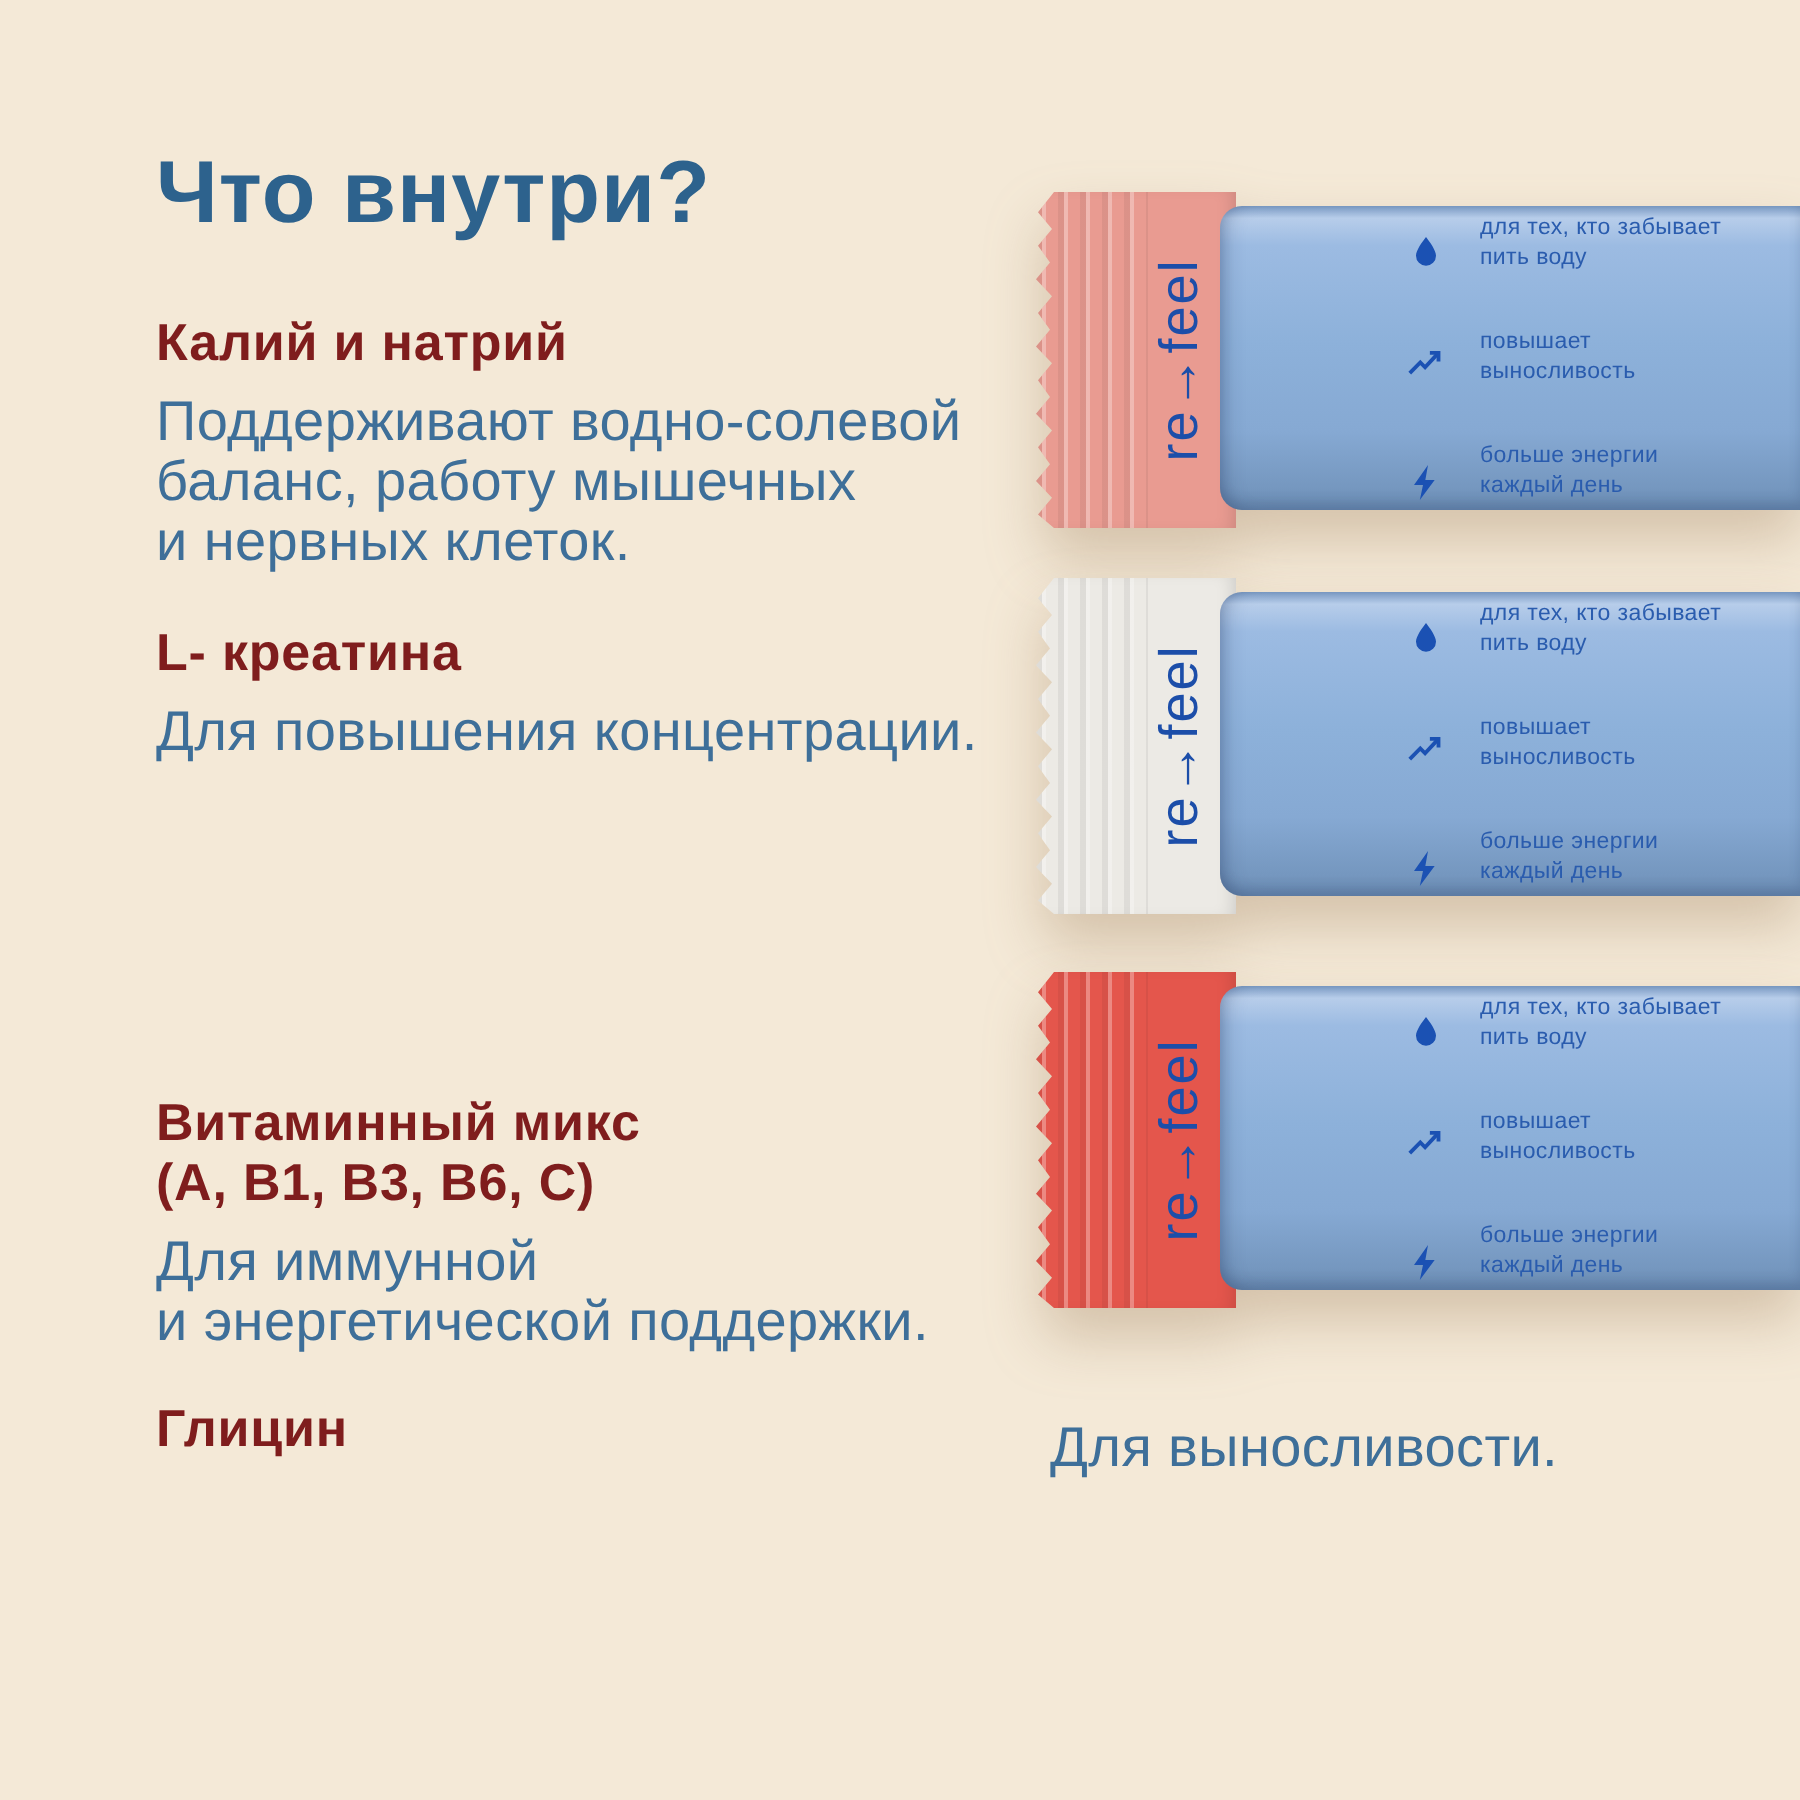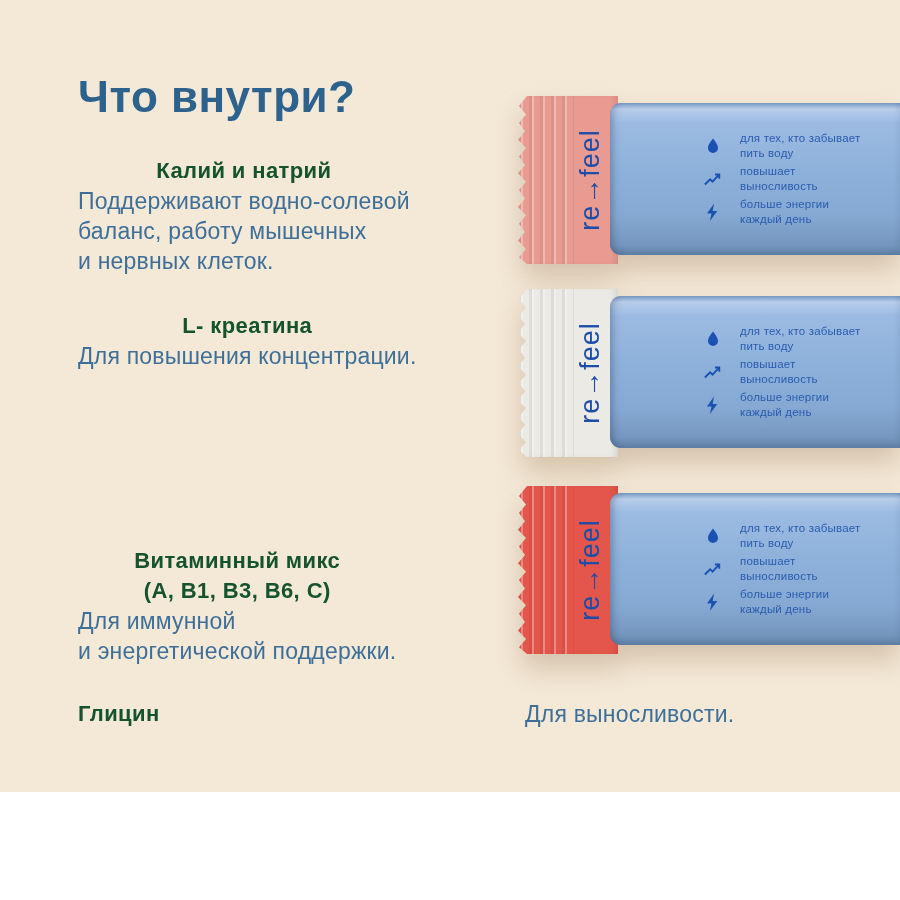--- a/index.html
+++ b/index.html
@@ -1,30 +1,30 @@
 <!DOCTYPE html>
 <html><head>
 <meta charset="utf-8">
 <style>
   html,body{margin:0;padding:0;}
   body{width:900px;height:900px;overflow:hidden;font-family:"Liberation Sans","DejaVu Sans",sans-serif;}
-  #canvas{position:relative;width:900px;height:792px;background:#f4e9d7;overflow:hidden;}
+  #canvas{position:relative;width:900px;height:900px;background:#f4e9d7;overflow:hidden;}
 
   
   .page-title{
     position:absolute;left:78px;top:72px;
     font-size:44px;font-weight:700;color:#2d628d;letter-spacing:.5px;
   }
   .sec{position:absolute;left:78px;}
   .sec h3{
-    margin:0;font-size:22px;font-weight:700;color:#14532d;
-    line-height:30px;letter-spacing:.4px;white-space:pre-line;text-align:center;
+    margin:0;font-size:26px;font-weight:700;color:#7f1d1d;
+    line-height:30px;letter-spacing:.4px;white-space:pre-line;
   }
   .sec p{
-    margin:0 0 0 0;font-size:23px;font-weight:400;color:#3e6f99;
+    margin:10px 0 0 0;font-size:28px;font-weight:400;color:#3e6f99;
     line-height:30px;letter-spacing:.2px;white-space:pre-line;
   }
   .sec-0{top:156px}.sec-1{top:311px}.sec-2{top:418px}.sec-3{top:546px}.sec-4{top:699px}
   .sec-5{left:525px;top:699px}
 
   
   .stick{
     position:absolute;left:518px;width:382px;height:168px;overflow:hidden;
     filter:drop-shadow(0 15px 14px rgba(150,115,80,.33));
   }
@@ -52,22 +52,22 @@
   }
   .logo{
     position:absolute;left:72px;top:50%;
     transform:translate(-50%,-50%) rotate(-90deg);
     font-size:27px;font-weight:500;color:#1c4ea9;
     letter-spacing:1px;white-space:nowrap;z-index:3;
   }
   .features{
     position:absolute;left:90px;top:50%;transform:translateY(-50%);
   }
-  .feat{display:flex;align-items:center;gap:14px;}
-  .feat + .feat{margin-top:4px;}
+  .feat{display:flex;align-items:flex-end;gap:14px;}
+  .feat + .feat{margin-top:28px;}
   .ficon{width:26px;display:flex;justify-content:center;color:#1b51b3;flex:0 0 26px;margin-top:1px;}
   .ftext{
     font-size:11.5px;font-weight:500;color:#2a5cae;line-height:1.27;
     letter-spacing:.2px;white-space:pre-line;
   }
 </style>
 </head>
 <body>
 
 <div id="canvas">

